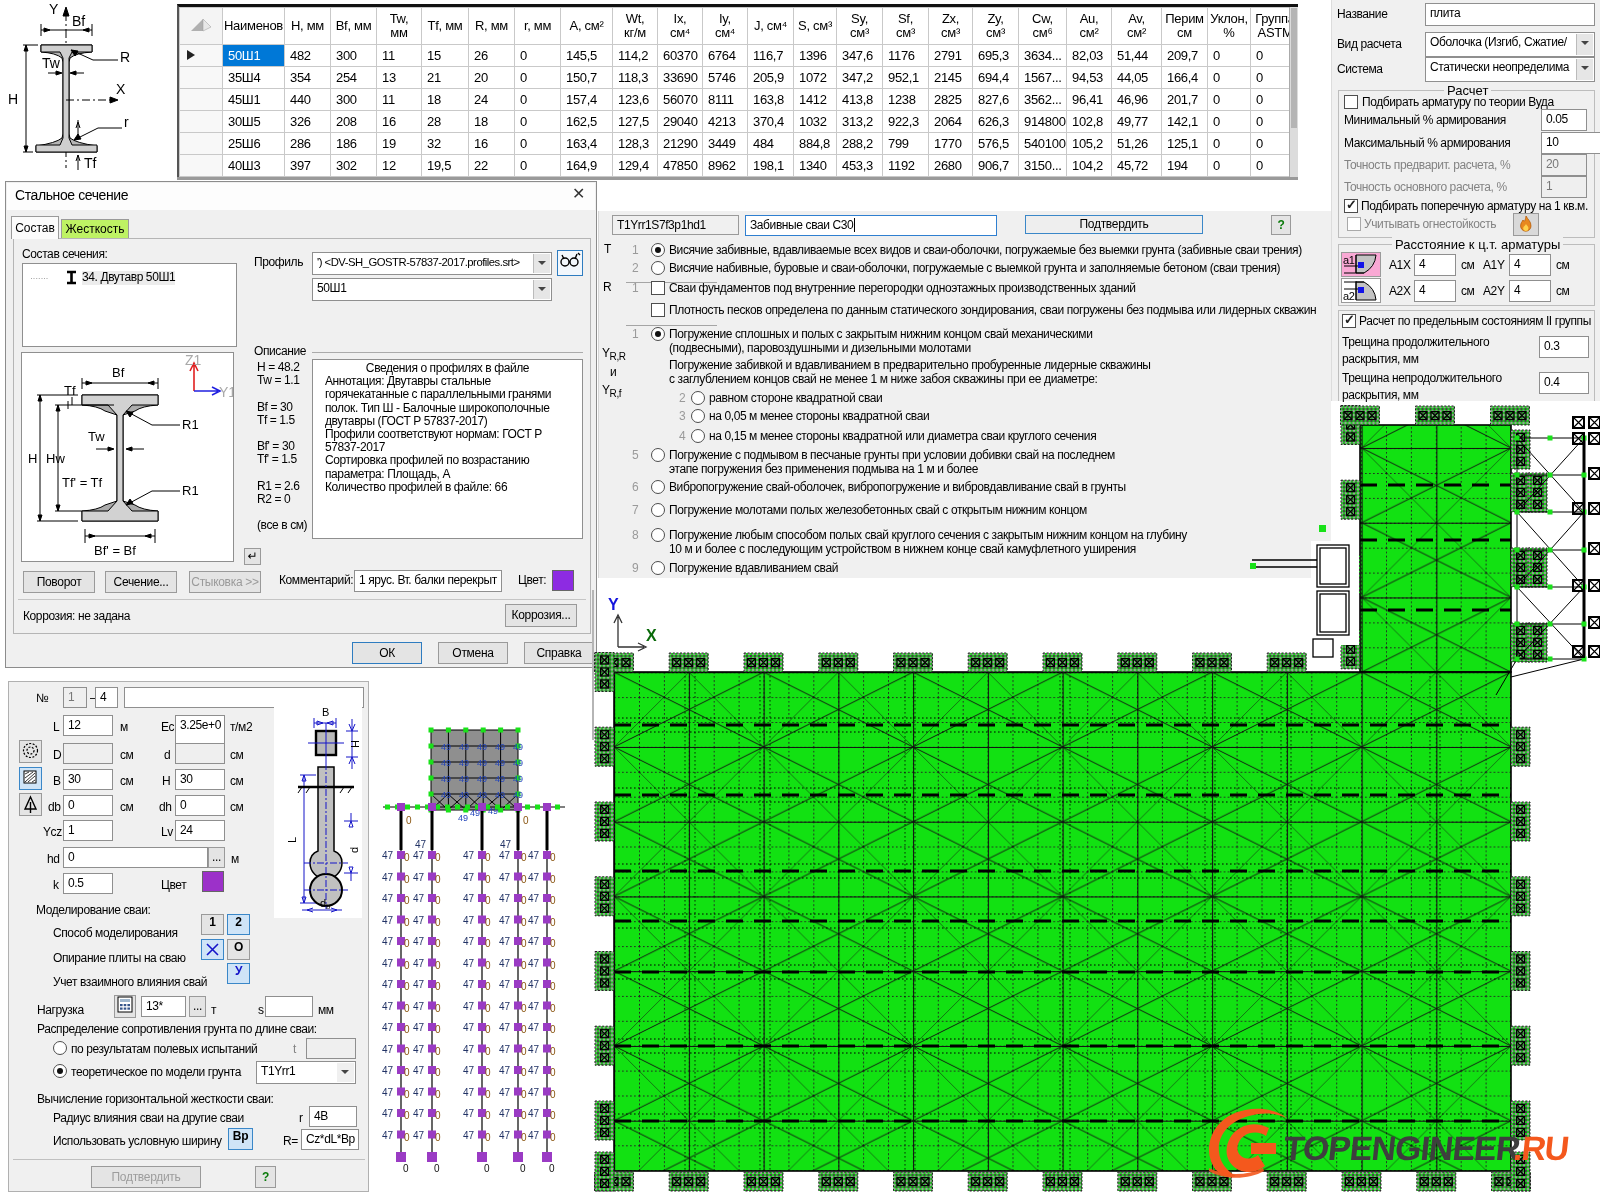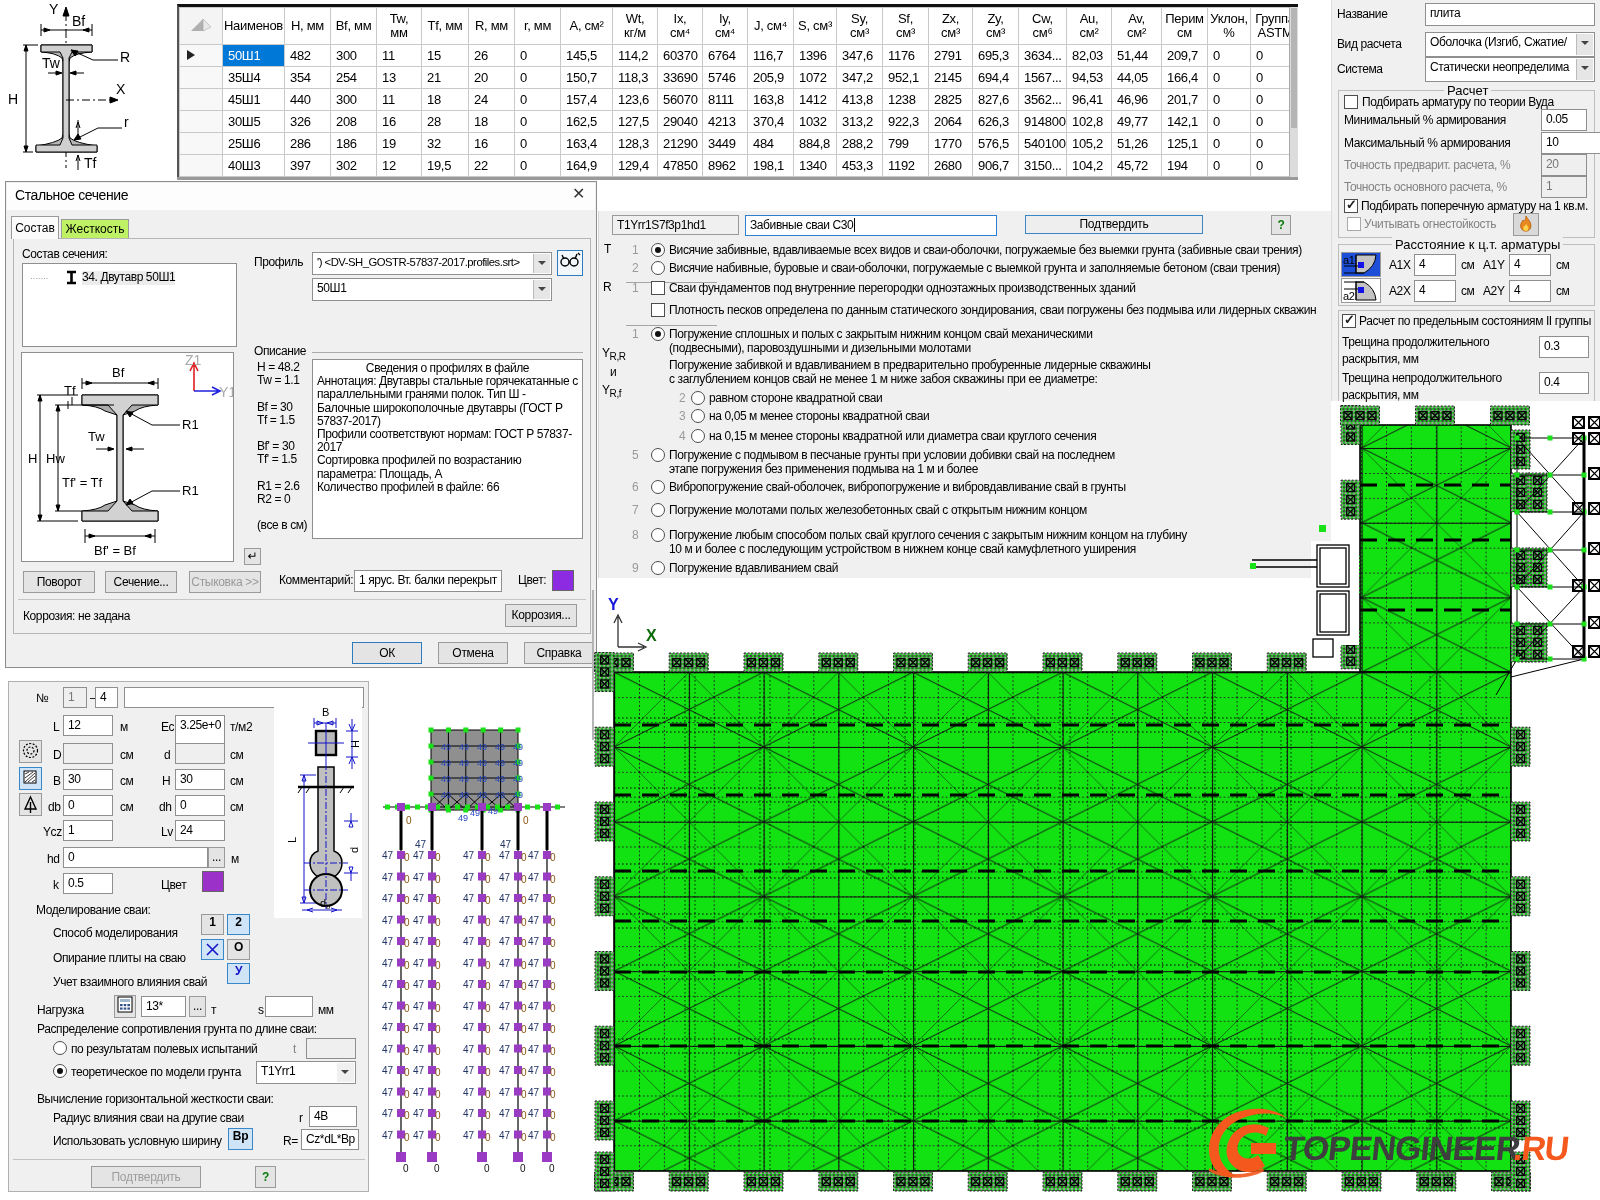--- a/index.html
+++ b/index.html
@@ -330,21 +330,21 @@
 <div class="lb" style="left:29px;top:200px">Подбирать поперечную арматуру на 1 кв.м.</div>
 <div class="cb cbg" style="left:15px;top:217px"></div>
 <div class="lb gy" style="left:32px;top:218px">Учитывать огнестойкость</div>
 <div class="btn" style="left:181px;top:213px;width:26px;height:23px;background:#d9d9d9">
 <svg width="16" height="18" viewBox="0 0 16 18" style="margin-top:1px">
         <path d="M8 1 C10 5 13 6 13 11 A5.2 5.2 0 0 1 2.6 11 C2.6 8 4 7 5 5 C6 7 7 7 8 1 Z" fill="#e88820" stroke="#b05500" stroke-width="0.7"></path>
         <path d="M8 9 C9 11 10.6 11.4 10.4 13.4 A2.6 2.6 0 0 1 5.2 13.2 C5.3 11.5 7 11 8 9 Z" fill="#ffd24d"></path>
       </svg></div>
 <div class="grp" style="left:6px;top:244px;width:257px;height:62px"></div>
 <div class="gl" style="left:60px;top:237px">Расстояние к ц.т. арматуры</div>
-<div class="btn" style="left:9px;top:252px;width:40px;height:25px;background:#1d4ed8">
+<div class="btn" style="left:9px;top:252px;width:40px;height:25px;background:#f9a8d4">
 <svg width="38" height="23">
         <path d="M14 2 H34 Q33 14 22 20 L14 20 Z" fill="#c3c3c3" stroke="#000"></path>
         <path d="M2 13 H22 M14 2 V20 M2 20 H22" stroke="#000" fill="none"></path>
         <rect x="16" y="9" width="6" height="6" fill="#1313e8"></rect>
         <text x="1" y="11" font-size="11" fill="#000">a1</text>
       </svg></div>
 <div class="lb" style="left:57px;top:259px">A1X</div>
 <div class="fld" style="left:82px;top:254px;width:42px;height:22px">4</div>
 <div class="lb" style="left:129px;top:259px">см</div>
 <div class="lb" style="left:151px;top:259px">A1Y</div>
@@ -492,21 +492,21 @@
         <g stroke="#000" stroke-width="1.4" fill="none">
           <circle cx="6" cy="11" r="4"></circle>
           <circle cx="15" cy="11" r="4"></circle>
           <path d="M10 11 H11 M3 4 L5 8 M18 3 L16 8 M19 2 L21 4"></path>
         </g>
       </svg></div>
 <div class="fld" style="left:306px;top:96px;width:240px;height:23px">50Ш1<div class="arw"></div></div>
 <div class="lb" style="left:248px;top:163px">Описание</div>
 <div class="a" style="left:306px;top:170px;width:271px;border-top:1px solid #aaa"></div>
 <div class="lb" style="left:251px;top:179px;line-height:13.2px">H = 48.2<br>Tw = 1.1<br><br>Bf = 30<br>Tf = 1.5<br><br>Bf' = 30<br>Tf' = 1.5<br><br>R1 = 2.6<br>R2 = 0<br><br>(все в см)</div>
-<div class="a" style="left:306px;top:177px;width:271px;height:180px;background:#fff;border:1px solid #8f8f8f;font-size:12px;letter-spacing:-0.4px;line-height:13.2px;padding:2px 4px">
+<div class="a" style="left:306px;top:177px;width:271px;height:180px;background:#fff;border:1px solid #8f8f8f;font-size:12px;letter-spacing:-0.4px;line-height:13.2px;padding:2px 12px">
 <div style="text-align:center">Сведения о профилях в файле</div>
 Аннотация: Двутавры стальные горячекатанные с параллельными гранями полок. Тип Ш - Балочные широкополочные двутавры (ГОСТ Р 57837-2017)<br>
 Профили соответствуют нормам: ГОСТ Р 57837-2017<br>
 Сортировка профилей по возрастанию параметра: Площадь, A<br>
 Количество профилей в файле: 66
 </div>
 <div class="btn" style="left:238px;top:366px;width:17px;height:17px">↵</div>
 <div class="btn" style="left:17px;top:389px;width:72px;height:22px;line-height:20px">Поворот</div>
 <div class="btn" style="left:99px;top:389px;width:72px;height:22px;line-height:20px">Сечение...</div>
 <div class="btn" style="left:183px;top:389px;width:72px;height:22px;line-height:20px;color:#9a9a9a">Стыковка &gt;&gt;</div>

